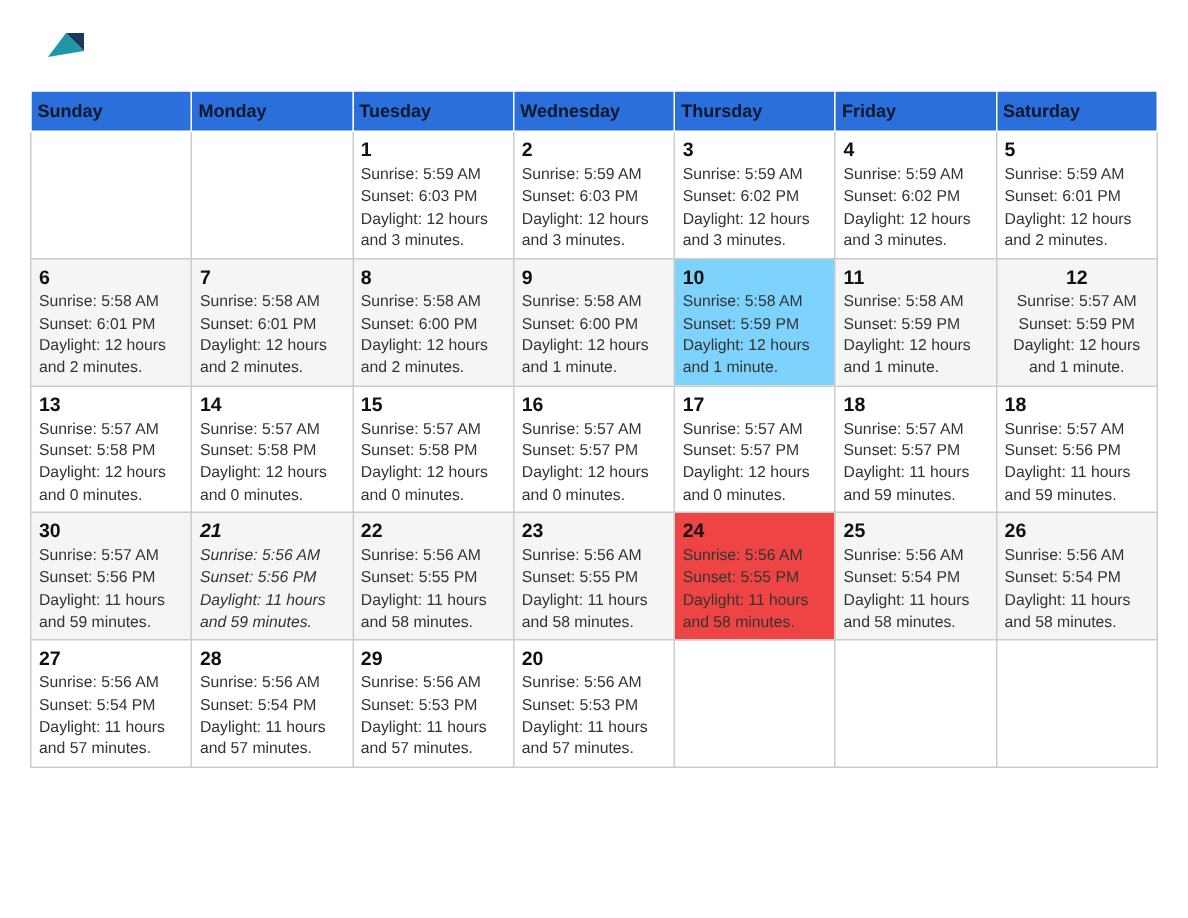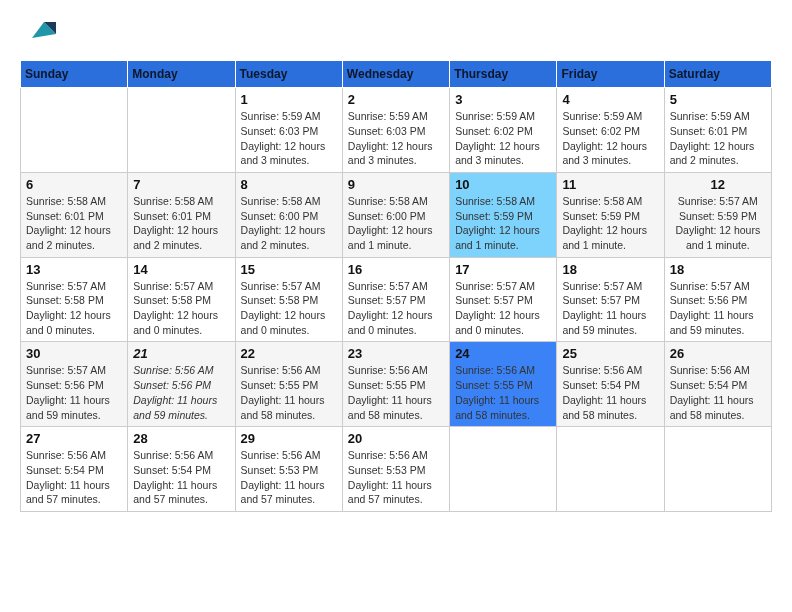--- a/index.html
+++ b/index.html
@@ -286,21 +286,21 @@
 Daylight: 11 hours
 and 58 minutes.</div>
         </td>
         <td style="background: rgb(245, 245, 245);">
           <span class="day-number">23</span>
           <div class="day-info" style="white-space: pre-line;">Sunrise: 5:56 AM
 Sunset: 5:55 PM
 Daylight: 11 hours
 and 58 minutes.</div>
         </td>
-        <td style="background: #3b82f6;">
+        <td style="background: #ef4444;">
           <span class="day-number">24</span>
           <div class="day-info" style="white-space: pre-line;">Sunrise: 5:56 AM
 Sunset: 5:55 PM
 Daylight: 11 hours
 and 58 minutes.</div>
         </td>
         <td style="background: rgb(245, 245, 245);">
           <span class="day-number">25</span>
           <div class="day-info" style="white-space: pre-line;">Sunrise: 5:56 AM
 Sunset: 5:54 PM

